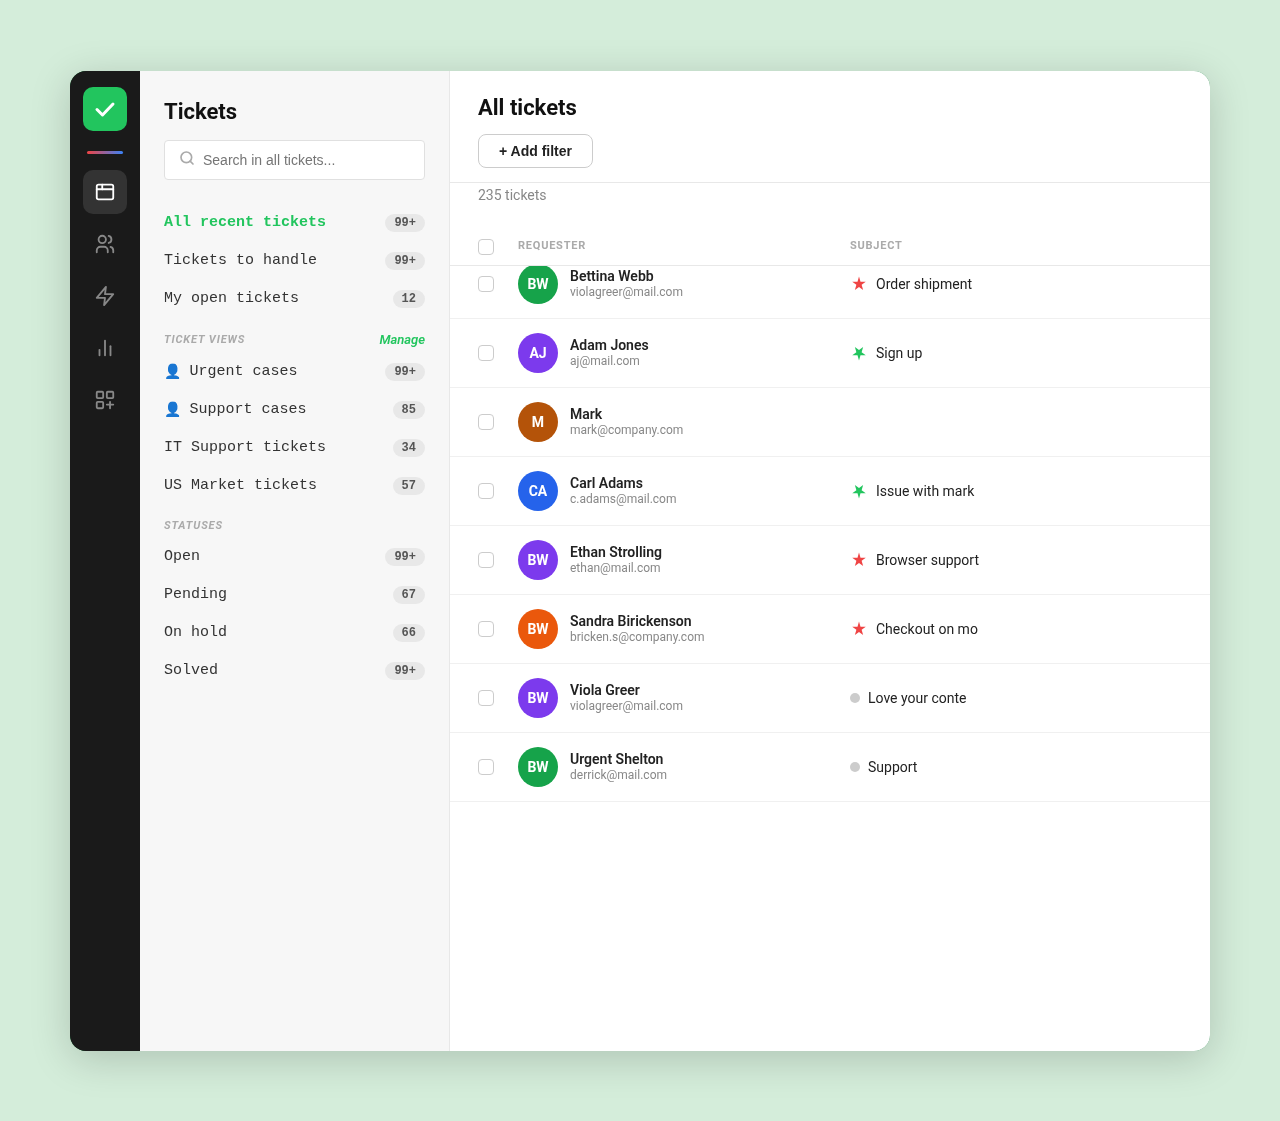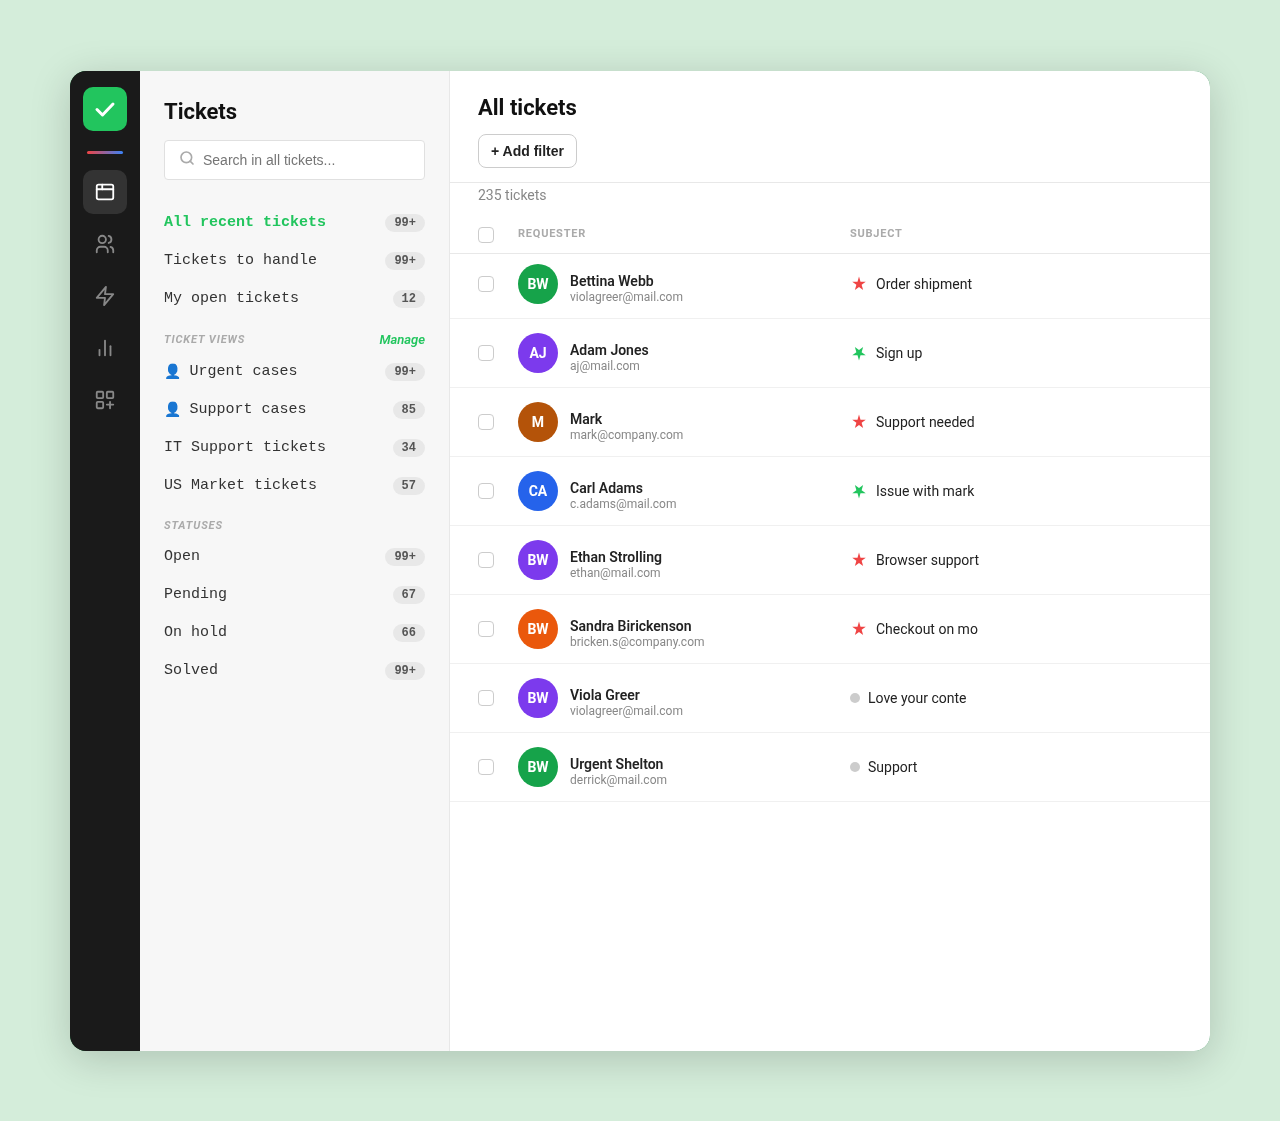--- a/index.html
+++ b/index.html
@@ -172,21 +172,21 @@
       font-size: 22px;
       font-weight: 700;
       color: #111;
     }
     .add-filter-btn {
       display: flex;
       align-items: center;
       gap: 7px;
       border: 1.5px solid #ccc;
       border-radius: 8px;
-      padding: 8px 12px;
+      padding: 8px 20px;
       font-size: 14px;
       font-weight: 600;
       color: #222;
       background: #fff;
       cursor: pointer;
       width: fit-content;
     }
     .tickets-count {
       font-size: 14px;
       color: #888;
@@ -204,21 +204,21 @@
       grid-template-columns: 40px 1fr 1fr;
       padding: 10px 28px;
       border-bottom: 1.5px solid #e8e8e8;
       font-size: 11px;
       font-weight: 700;
       color: #aaa;
       letter-spacing: 0.07em;
       text-transform: uppercase;
       background: #fff;
       position: sticky;
-      top: 4px;
+      top: 16px;
       z-index: 1;
     }
     .table-row {
       display: grid;
       grid-template-columns: 40px 1fr 1fr;
       padding: 14px 28px;
       border-bottom: 1px solid #f0f0f0;
       align-items: center;
       cursor: pointer;
       transition: background 0.1s;
@@ -229,21 +229,21 @@
     }
     .checkbox {
       width: 16px;
       height: 16px;
       border: 1.5px solid #ccc;
       border-radius: 4px;
       cursor: pointer;
     }
     .requester-col {
       display: flex;
-      align-items: flex-end;
+      align-items: center;
       gap: 12px;
     }
     .avatar {
       width: 40px;
       height: 40px;
       border-radius: 50%;
       display: flex;
       align-items: center;
       justify-content: center;
       font-size: 14px;
@@ -460,26 +460,20 @@
     <div class="checkbox-col">
       <div class="checkbox"></div>
     </div>
     <div class="requester-col">
       <div class="avatar" style="background:#b45309">M</div>
       <div class="requester-info">
         <div class="name">Mark</div>
         <div class="email">mark@company.com</div>
       </div>
     </div>
-    <div class="subject-col">
-      <svg class="priority-icon priority-high" width="18" height="18" viewBox="0 0 24 24" fill="#ef4444">
-                <path d="M12 2l2 7h7l-5.5 4 2 7L12 16l-5.5 4 2-7L3 9h7z"></path>
-              </svg>
-      <span>Support needed</span>
-    </div>
   </div>
           <div class="table-row">
     <div class="checkbox-col">
       <div class="checkbox"></div>
     </div>
     <div class="requester-col">
       <div class="avatar" style="background:#2563eb">CA</div>
       <div class="requester-info">
         <div class="name">Carl Adams</div>
         <div class="email">c.adams@mail.com</div>

